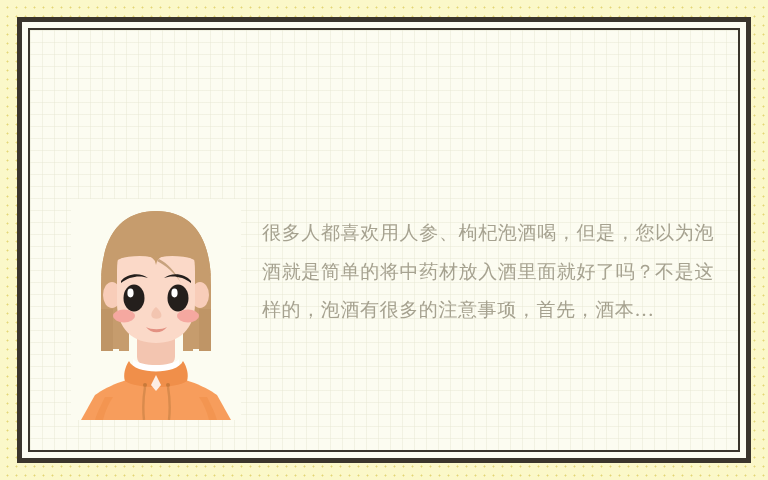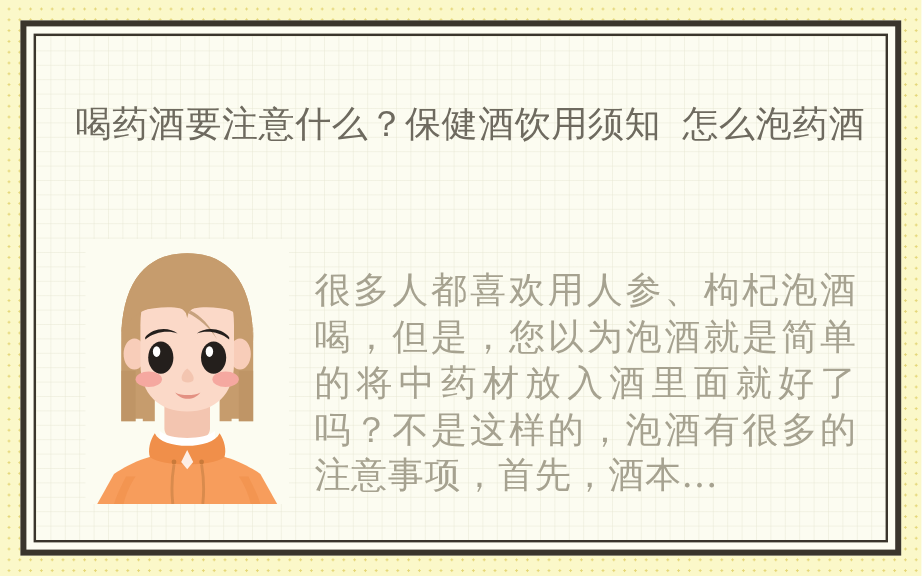--- a/index.html
+++ b/index.html
@@ -94,39 +94,38 @@
   }
   #avatar svg { display: block; }
 
   
   #article-summary {
     position: absolute;
     left: 232px;
     top: 4px;
     width: 452px;
     font-family: "DejaVu Serif", "Liberation Serif", serif;
-    font-size: 30px;
+    font-size: 19px;
     line-height: 38.5px;
     color: #a6a290;
     letter-spacing: .6px;
     text-align: justify;
     text-justify: inter-ideograph;
   }
 </style>
 </head>
 <body>
 
 <div id="page">
 
   <div id="outer-frame">
     <div id="inner-frame">
 
       <div id="article">
 
-        <h1 id="article-title">喝药酒要注意什么？保健酒饮用须知  怎么泡药酒</h1>
 
         <div id="article-body-row">
 
           <div id="avatar">
             <svg width="170" height="221" viewBox="0 0 170 221" xmlns="http://www.w3.org/2000/svg">
 
               <rect x="0" y="0" width="170" height="221" fill="#fcfcf1"></rect>
 
               <path d="M30 86 C30 34 52 12 85 12 C118 12 140 34 140 86
                        L140 152 L128 152 L128 150 L122 150 L122 152 L112 152

